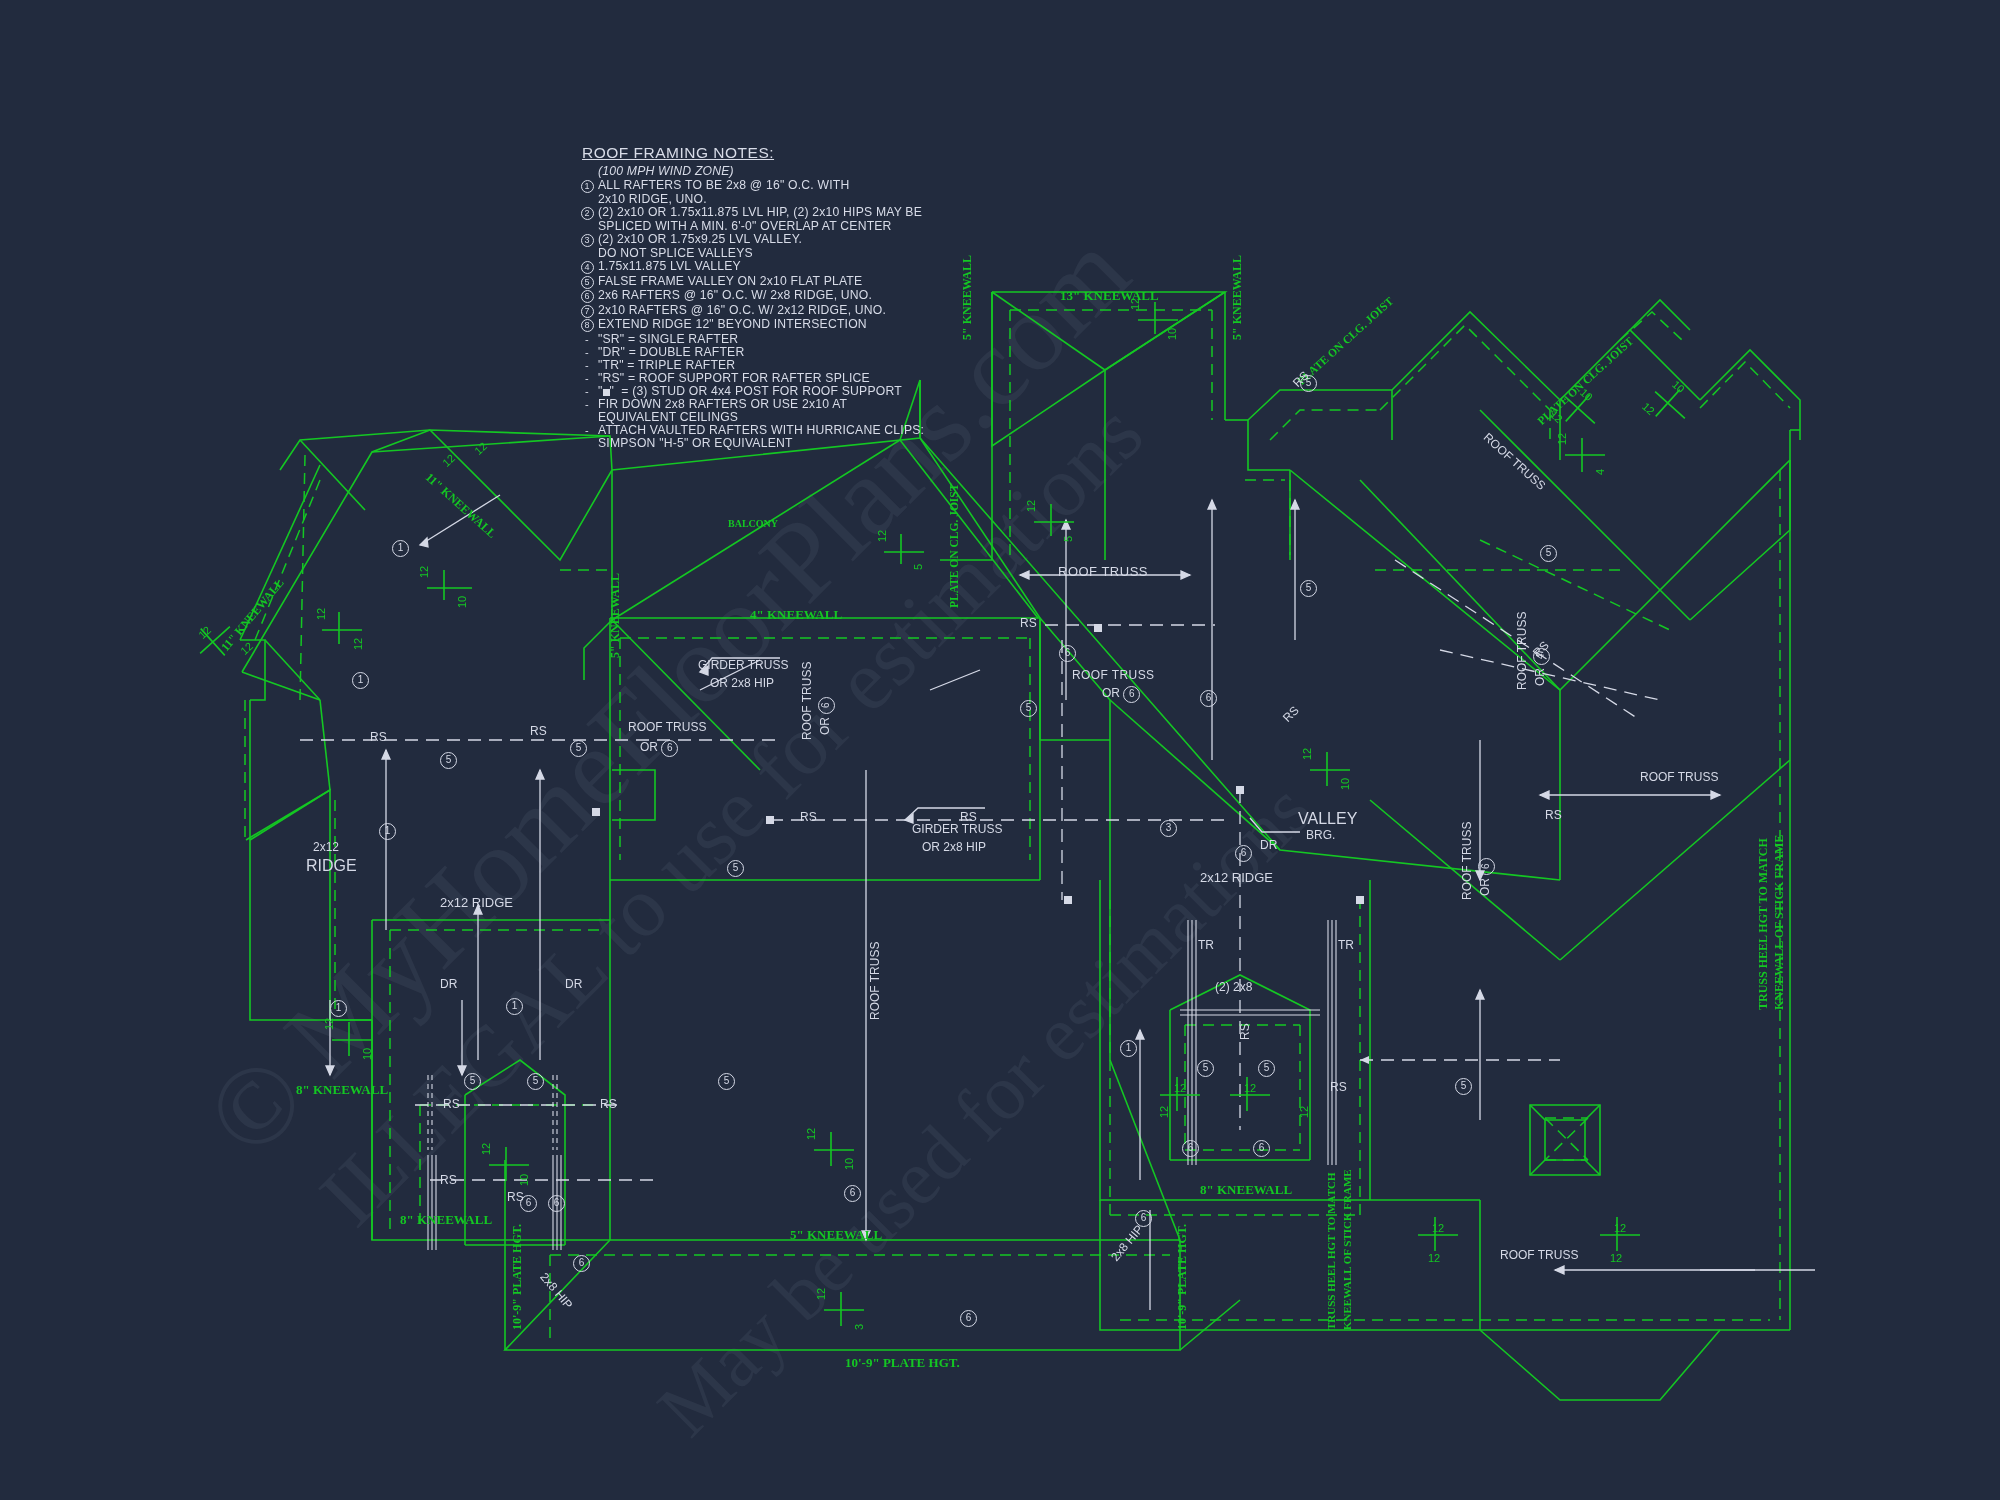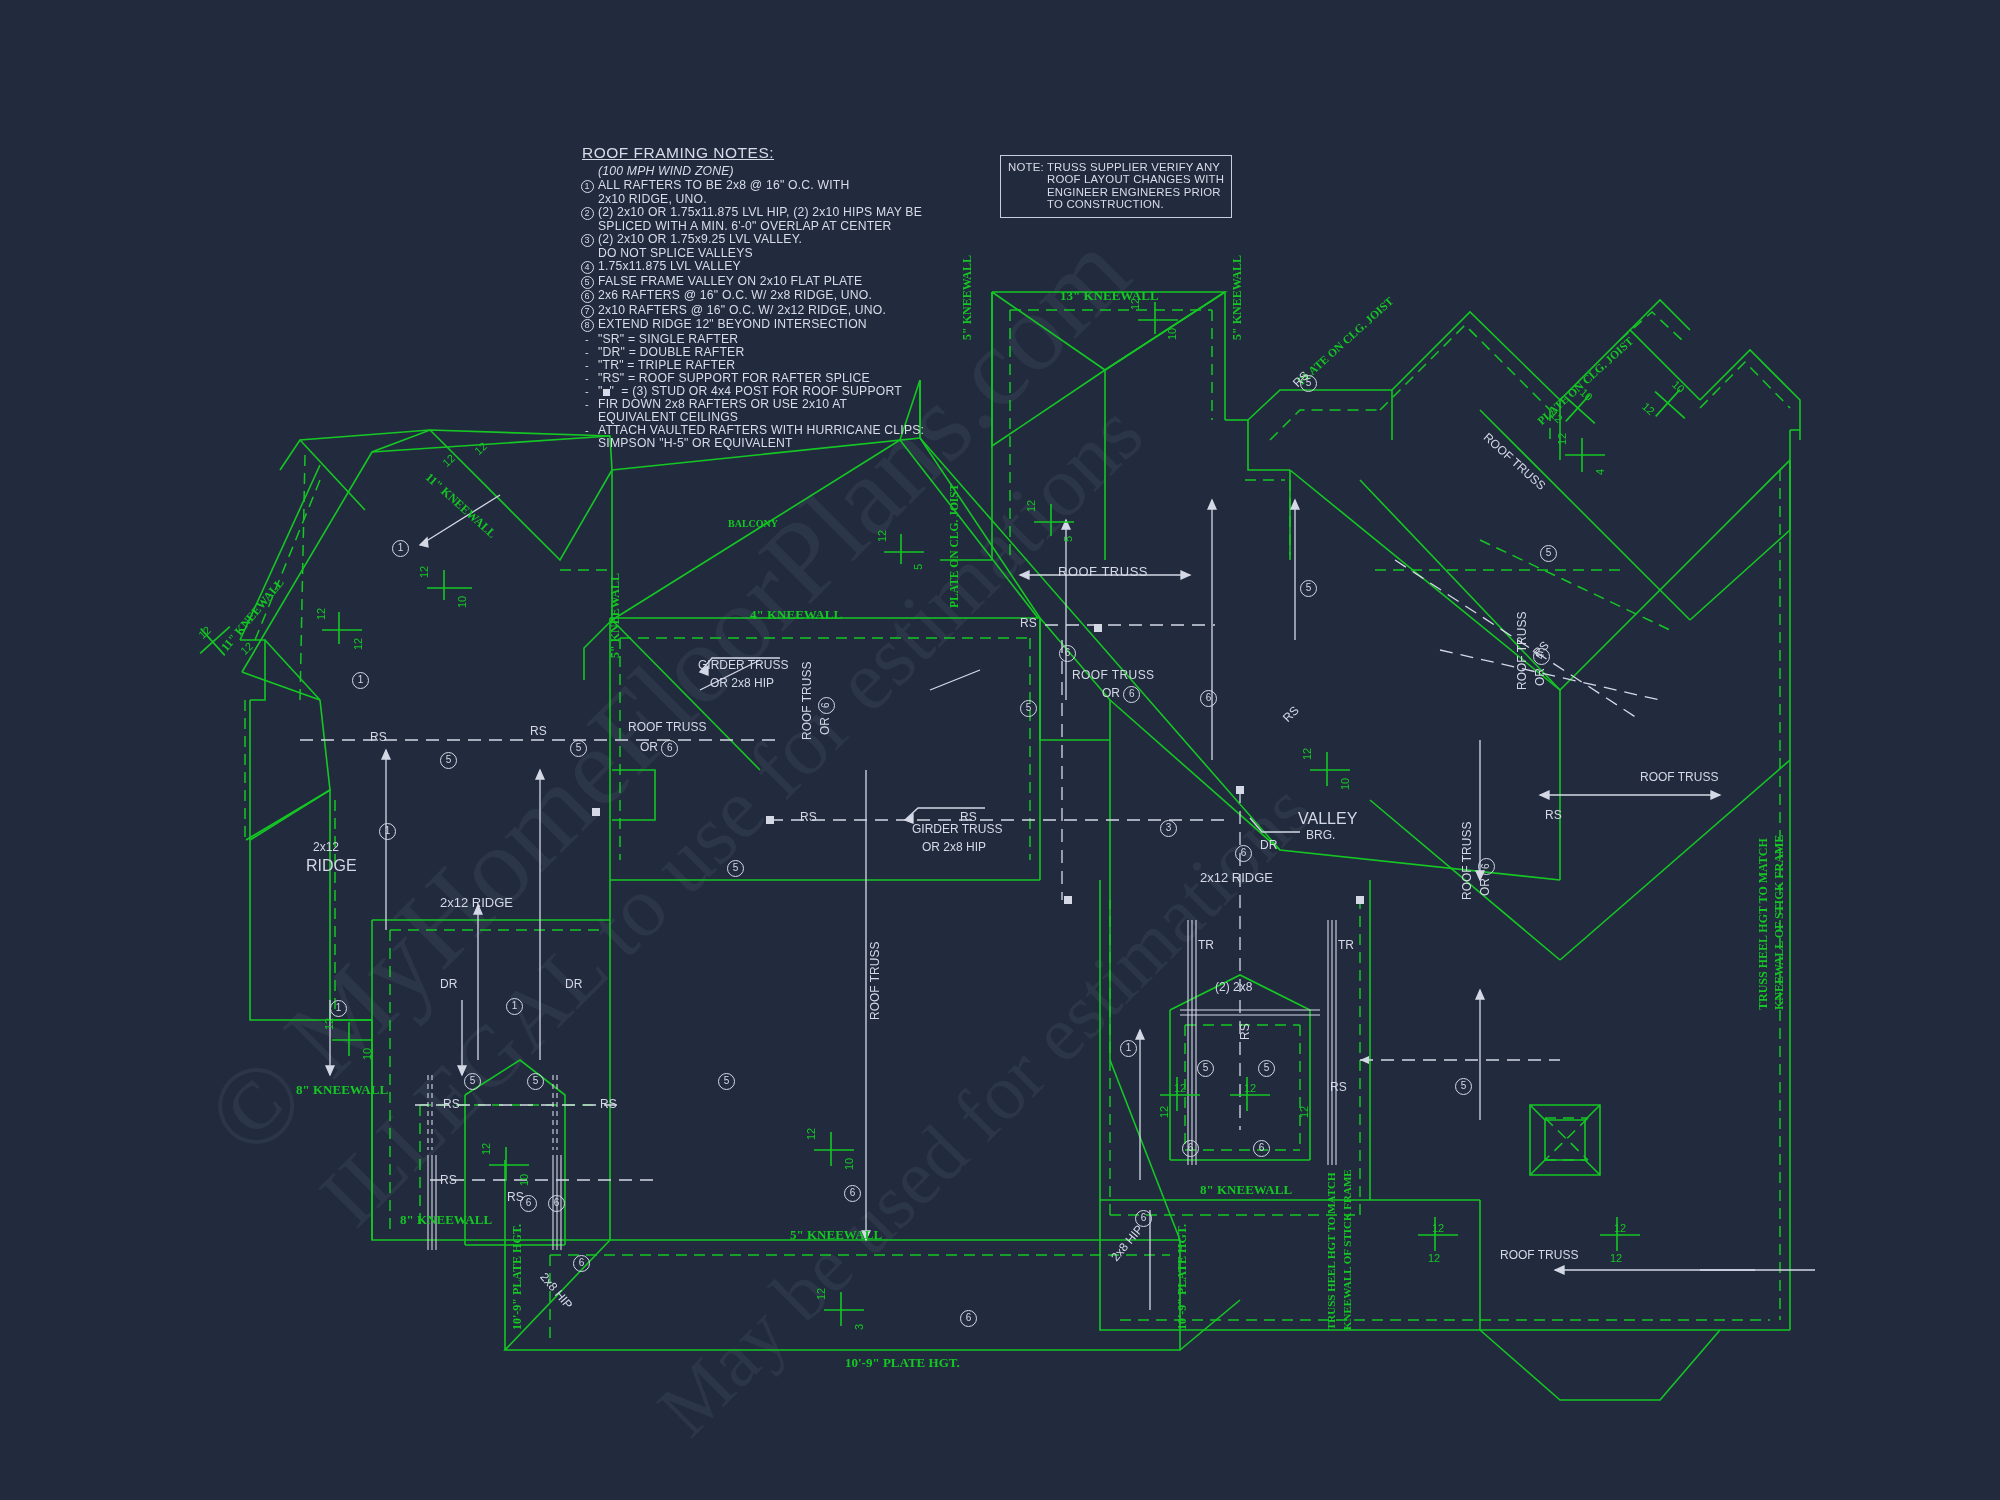--- a/index.html
+++ b/index.html
@@ -443,26 +443,20 @@
         <div class="ntext">FIR DOWN 2x8 RAFTERS OR USE 2x10 AT</div>
       </div>
     <div class="ncont">EQUIVALENT CEILINGS</div>
     <div class="nrow">
         <div class="dash">-</div>
         <div class="ntext">ATTACH VAULTED RAFTERS WITH HURRICANE CLIPS:</div>
       </div>
     <div class="ncont">SIMPSON "H-5" OR EQUIVALENT</div>
   </div>
 
-  <div class="tnote">
-    <div>NOTE: TRUSS SUPPLIER VERIFY ANY</div>
-    <div class="ind">ROOF LAYOUT CHANGES WITH</div>
-    <div class="ind">ENGINEER ENGINERES PRIOR</div>
-    <div class="ind">TO CONSTRUCTION.</div>
-  </div>
 
   <div class="lbl g serif" style="left:1060px;top:288px;font-size:13px;">13" KNEEWALL</div>
   <div class="lbl g serif" style="left:960px;top:340px;font-size:12px;transform:rotate(-90deg);transform-origin:0 0;">5" KNEEWALL</div>
   <div class="lbl g serif" style="left:1230px;top:340px;font-size:12px;transform:rotate(-90deg);transform-origin:0 0;">5" KNEEWALL</div>
   <div class="lbl g serif" style="left:750px;top:607px;font-size:13px;">4" KNEEWALL</div>
   <div class="lbl g serif" style="left:608px;top:658px;font-size:12px;transform:rotate(-90deg);transform-origin:0 0;">5" KNEEWALL</div>
   <div class="lbl g serif" style="left:432px;top:470px;font-size:12px;transform:rotate(42deg);transform-origin:0 0;">11" KNEEWALL</div>
   <div class="lbl g serif" style="left:218px;top:645px;font-size:12px;transform:rotate(-50deg);transform-origin:0 0;">11" KNEEWALL</div>
   <div class="lbl g serif" style="left:296px;top:1082px;font-size:13px;">8" KNEEWALL</div>
   <div class="lbl g serif" style="left:400px;top:1212px;font-size:13px;">8" KNEEWALL</div>

